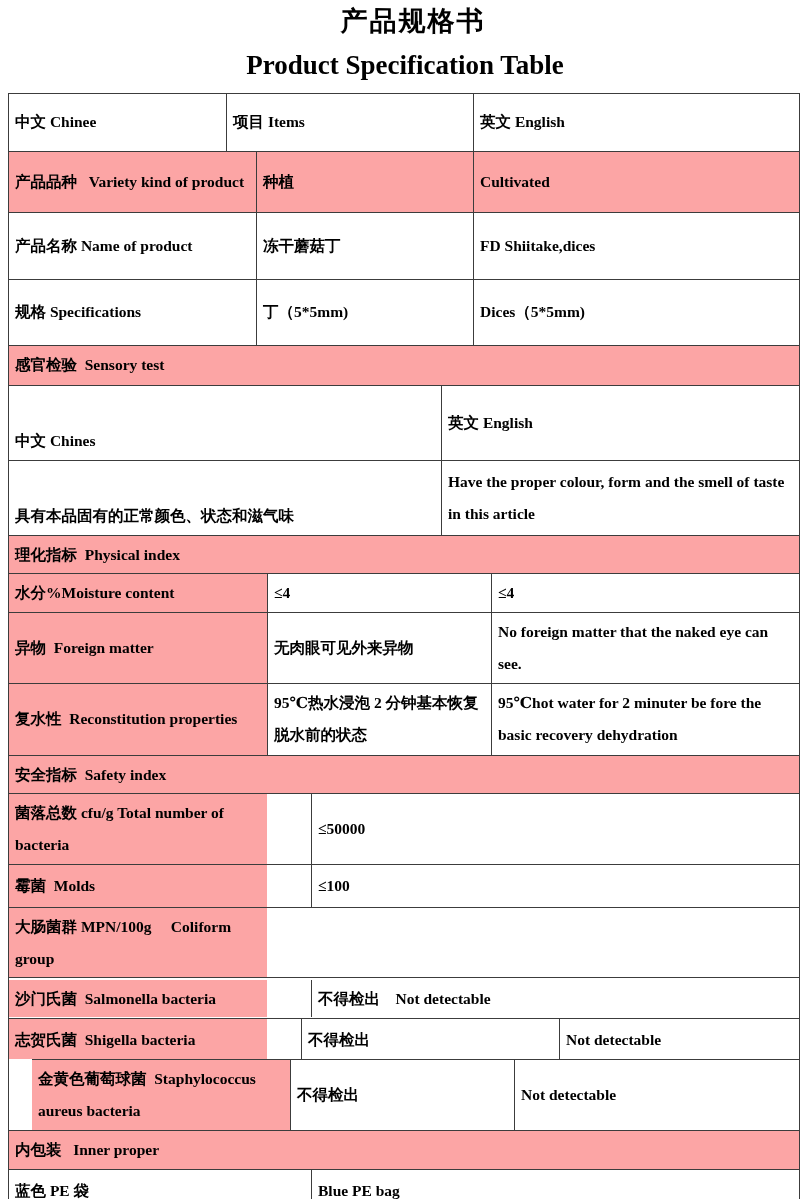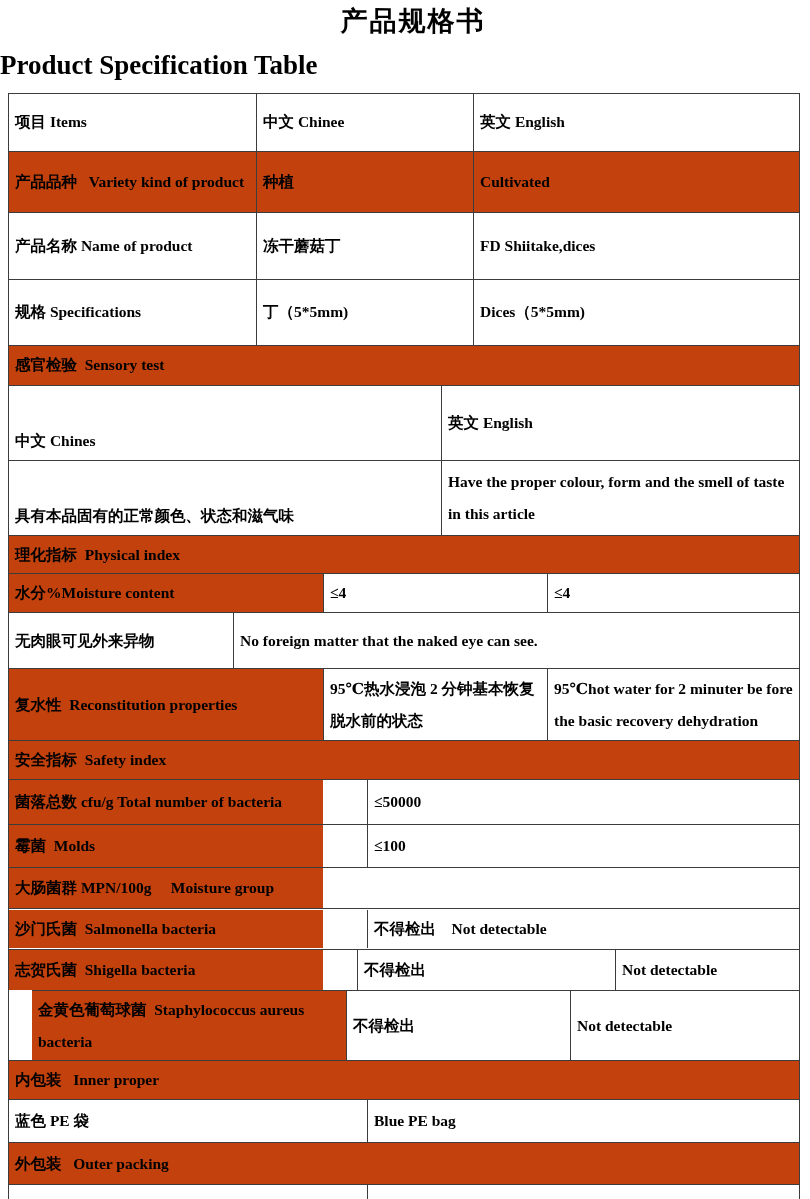--- a/index.html
+++ b/index.html
@@ -7,64 +7,64 @@
     width:810px;height:1199px;overflow:hidden;
     font-family:"Liberation Serif","DejaVu Serif",serif;
     font-weight:bold;color:#000;
     -webkit-font-smoothing:antialiased;
   }
   .page-title{
     margin:6px 0 0 16px;text-align:center;
     font-size:27px;line-height:1.15;letter-spacing:2px;
   }
   .page-subtitle{
-    margin:14px 0 12px 0;
+    margin:14px 0 12px 0;text-align:center;
     font-size:27px;line-height:1.1;
   }
   .tbl{
     margin-left:8px;width:792px;box-sizing:border-box;
     border:1px solid #3c3c3c;
   }
   .row{display:flex;}
   .row + .row{border-top:1px solid #3c3c3c;}
   .c{
     box-sizing:border-box;
     padding:3px 6px;
     display:flex;align-items:center;
     font-size:15.5px;line-height:2.05;
     white-space:pre-wrap;word-break:break-word;
   }
   .c + .c{border-left:1px solid #3c3c3c;}
-  .gray{background:#c2410c;}
+  .gray{background:#fca5a5;}
   
   .a1{width:247px;} .a2{width:217px;} .a3{flex:1;}
   
   .b1{width:432px;margin-top:36px;} .b2{flex:1;}
   
-  .c1{width:314px;} .c2{width:224px;} .c3{flex:1;} .cwide{flex:1;margin-left:44px;}
+  .c1{width:258px;} .c2{width:224px;} .c3{flex:1;} .cwide{flex:1;margin-left:44px;}
   .full{width:100%;}
   
   .hA1{min-height:57px;} .hA2{min-height:60px;} .hA3{min-height:66px;} .hA4{min-height:65px;}
   .hS1{min-height:39px;} .hB1{min-height:40px;} .hB2{min-height:74px;}
   .hS2{min-height:28px;} .hC1{min-height:37px;} .hC2{min-height:55px;} .hC3{min-height:71px;}
   .hS3{min-height:34px;} .hD1{min-height:44px;} .hD2{min-height:42px;} .hD3{min-height:40px;}
   .hD4{min-height:40px;align-items:center;} .hD5{min-height:40px;gap:34px;} .hD6{min-height:62px;margin-left:23px;}
   .hS4{min-height:37px;} .hE1{min-height:42px;} .hS5{min-height:41px;} .hE2{min-height:50px;}
 </style>
 </head>
 <body>
 
 <h1 class="page-title">产品规格书</h1>
 <h2 class="page-subtitle">Product Specification Table</h2>
 
 <div class="tbl">
 
   <div class="row hA1">
+    <div class="c a2">中文 Chinee</div>
     <div class="c a1">项目 Items</div>
-    <div class="c a2">中文 Chinee</div>
     <div class="c a3">英文 English</div>
   </div>
   <div class="row hA2">
     <div class="c a1 gray">产品品种   Variety kind of product</div>
     <div class="c a2 gray">种植</div>
     <div class="c a3 gray">Cultivated</div>
   </div>
   <div class="row hA3">
     <div class="c a1">产品名称 Name of product</div>
     <div class="c a2">冻干蘑菇丁</div>
@@ -90,20 +90,21 @@
 
   <div class="row hS2">
     <div class="c full gray">理化指标  Physical index</div>
   </div>
   <div class="row hC1">
     <div class="c c1 gray">水分%Moisture content</div>
     <div class="c c2">≤4</div>
     <div class="c c3">≤4</div>
   </div>
   <div class="row hC2">
+    <div class="c c1 gray">异物  Foreign matter</div>
     <div class="c c2">无肉眼可见外来异物</div>
     <div class="c c3">No foreign matter that the naked eye can see.</div>
   </div>
   <div class="row hC3">
     <div class="c c1 gray">复水性  Reconstitution properties</div>
     <div class="c c2">95℃热水浸泡 2 分钟基本恢复脱水前的状态</div>
     <div class="c c3">95℃hot water for 2 minuter be fore the basic recovery dehydration</div>
   </div>
 
   <div class="row hS3">
@@ -111,21 +112,21 @@
   </div>
   <div class="row hD1">
     <div class="c c1 gray">菌落总数 cfu/g Total number of bacteria</div>
     <div class="c cwide">≤50000</div>
   </div>
   <div class="row hD2">
     <div class="c c1 gray">霉菌  Molds</div>
     <div class="c cwide">≤100</div>
   </div>
   <div class="row hD3">
-    <div class="c c1 gray">大肠菌群 MPN/100g     Moisture group</div>
+    <div class="c c1 gray">大肠菌群 MPN/100g     Coliform group</div>
   </div>
   <div class="row hD4">
     <div class="c c1 gray">沙门氏菌  Salmonella bacteria</div>
     <div class="c cwide">不得检出    Not detectable</div>
   </div>
   <div class="row hD5">
     <div class="c c1 gray">志贺氏菌  Shigella bacteria</div>
     <div class="c c2">不得检出</div>
     <div class="c c3">Not detectable</div>
   </div>

